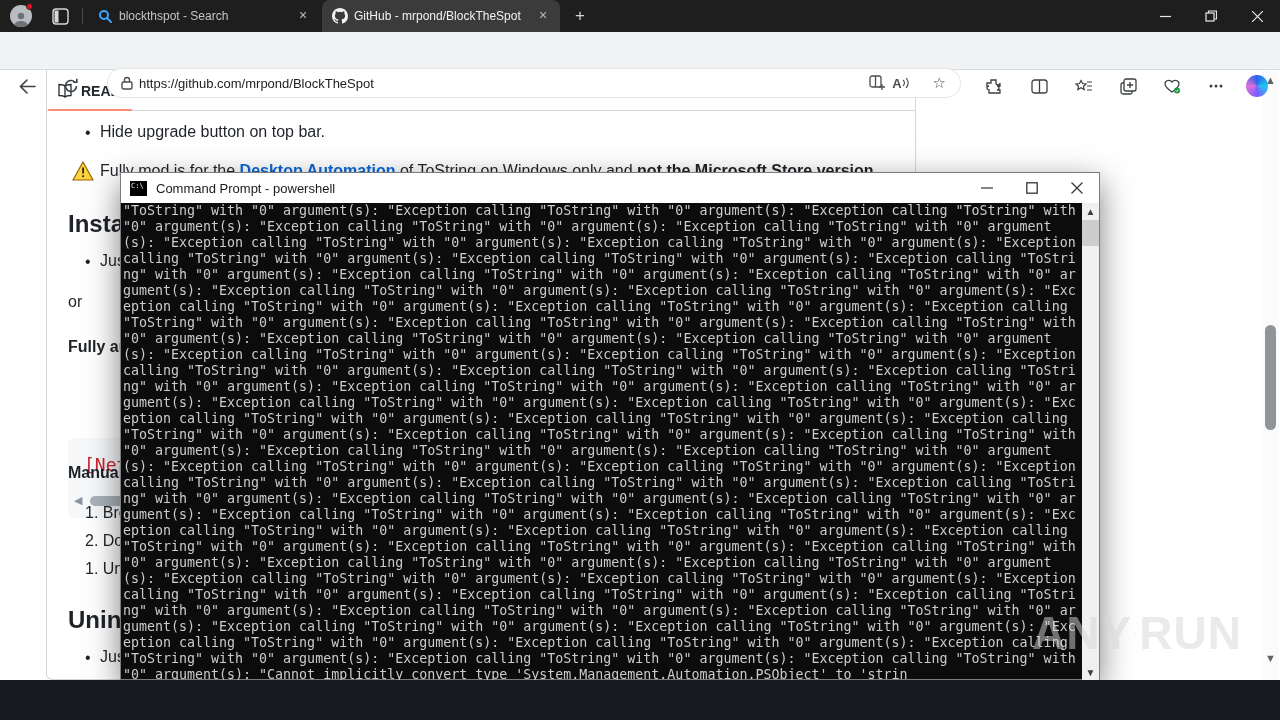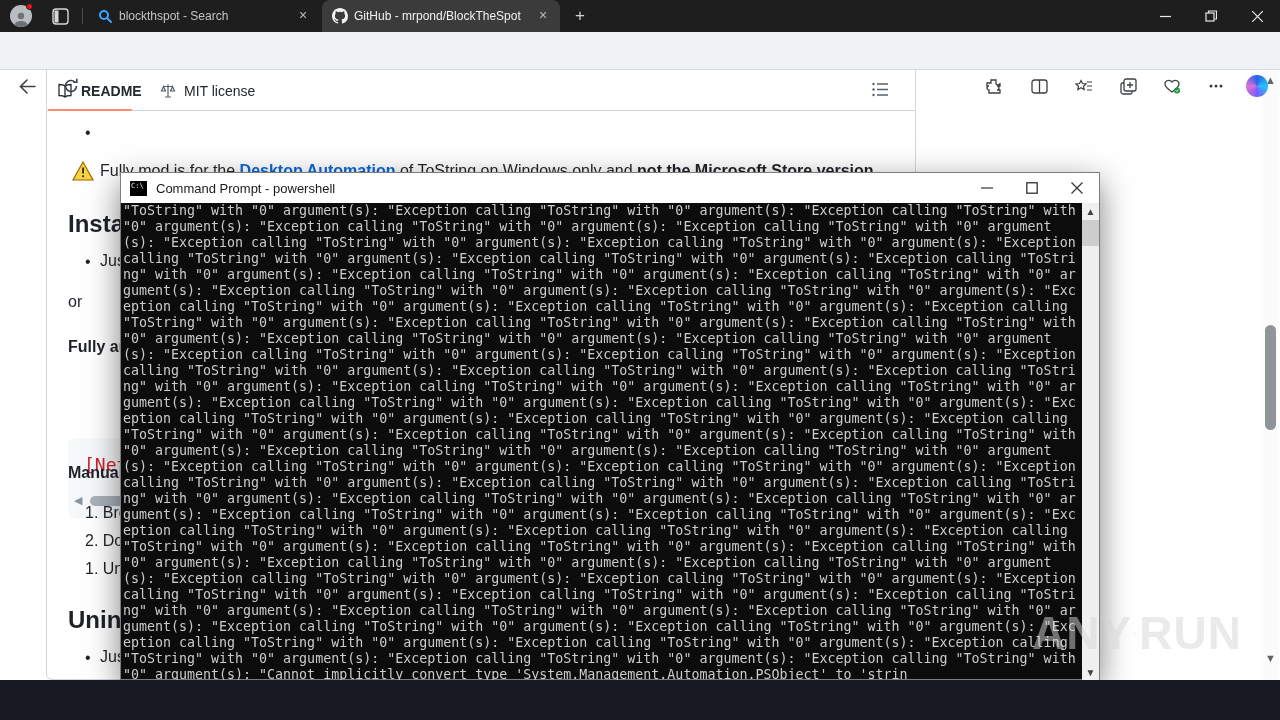--- a/index.html
+++ b/index.html
@@ -165,20 +165,40 @@
         <path d="M8 1 L1.5 7.5 L8 14 M2 7.5 H16" fill="none" stroke="#3c4043" stroke-width="1.6" stroke-linecap="round"></path>
       </svg>
   </div>
   <div class="tbicon abs" style="left:58px;">
     <svg width="16" height="16" viewBox="0 0 16 16">
         <path d="M13.5 8a5.5 5.5 0 1 1-1.8-4.1" fill="none" stroke="#3c4043" stroke-width="1.6"></path>
         <path d="M13.8 0.8 V4.3 H10.3" fill="none" stroke="#3c4043" stroke-width="1.6"></path>
       </svg>
   </div>
 
+  <div id="urlpill" class="abs">
+    <span style="margin-left:13px;">
+      <svg width="12" height="14" viewBox="0 0 12 14">
+          <rect x="1" y="6" width="10" height="7" rx="1.5" fill="none" stroke="#4a4e51" stroke-width="1.4"></rect>
+          <path d="M3.5 6V4a2.5 2.5 0 0 1 5 0v2" fill="none" stroke="#4a4e51" stroke-width="1.4"></path>
+        </svg>
+    </span>
+    <span id="urltext">https://github.com/mrpond/BlockTheSpot</span>
+    <span class="pillicon" style="margin-right:6px;">
+      <svg width="17" height="17" viewBox="0 0 17 17">
+          <rect x="1" y="1" width="11" height="11" rx="2" fill="none" stroke="#4a4e51" stroke-width="1.3"></rect>
+          <line x1="6.5" y1="1" x2="6.5" y2="12" stroke="#4a4e51" stroke-width="1.3"></line>
+          <path d="M13 9v6 M10 12h6" stroke="#4a4e51" stroke-width="1.3"></path>
+        </svg>
+    </span>
+    <span style="margin-right:24px; font-size:13px; color:#4a4e51; font-weight:bold;">A<svg style="display:inline" width="7" height="10" viewBox="0 0 7 10">
+          <path d="M1 2c2 2 2 4 0 6 M4 0c3 3.5 3 6.5 0 10" fill="none" stroke="#4a4e51" stroke-width="1.1"></path>
+        </svg></span>
+    <span class="star" style="margin-right:14px;">☆</span>
+  </div>
 
   <div class="tbicon abs" style="left:980px;">
     <svg width="17" height="17" viewBox="0 0 17 17">
         <path d="M6 2h5v3a2 2 0 1 0 4 0v3h-3a2 2 0 1 1 0 4h3v3H4v-3a2 2 0 1 1 0-4H2V5h4z" fill="none" stroke="#3c4043" stroke-width="1.3"></path>
       </svg>
   </div>
   <div class="tbicon abs" style="left:1026px;">
     <svg width="17" height="15" viewBox="0 0 17 15">
         <rect x="1" y="1" width="15" height="13" rx="2.5" fill="none" stroke="#3c4043" stroke-width="1.3"></rect>
         <line x1="8.5" y1="1" x2="8.5" y2="14" stroke="#3c4043" stroke-width="1.3"></line>
@@ -242,20 +262,21 @@
     <svg width="17" height="15" viewBox="0 0 17 15">
         <circle cx="1.5" cy="2" r="1.2" fill="#57606a"></circle>
         <circle cx="1.5" cy="7.5" r="1.2" fill="#57606a"></circle>
         <circle cx="1.5" cy="13" r="1.2" fill="#57606a"></circle>
         <path d="M5 2h11 M5 7.5h11 M5 13h11" stroke="#57606a" stroke-width="1.4"></path>
       </svg>
   </div>
   <div id="readme-underline" class="abs"></div>
 
   <div class="dot" style="left:85px; top:54px;">•</div>
+  <div class="abs gh-bullet" style="left:100px; top:53px;">Hide upgrade button on top bar.</div>
 
   <div class="abs" style="left:72px; top:91px;">
     <svg width="22" height="20" viewBox="0 0 22 20">
         <path d="M11 1 L21 19 H1 Z" fill="#ffd33d" stroke="#9a6700" stroke-width="1.2"></path>
         <rect x="10.2" y="6.5" width="1.8" height="6" fill="#24292f"></rect>
         <rect x="10.2" y="14.3" width="1.8" height="1.8" fill="#24292f"></rect>
       </svg>
   </div>
   <div class="abs gh-bullet" style="left:100px; top:92px; width:800px;">
     <span>Fully mod is for the </span><span class="warn-link">Desktop Automation</span><span> of ToString on Windows only and </span><span class="warn-bold">not the Microsoft Store version</span>

